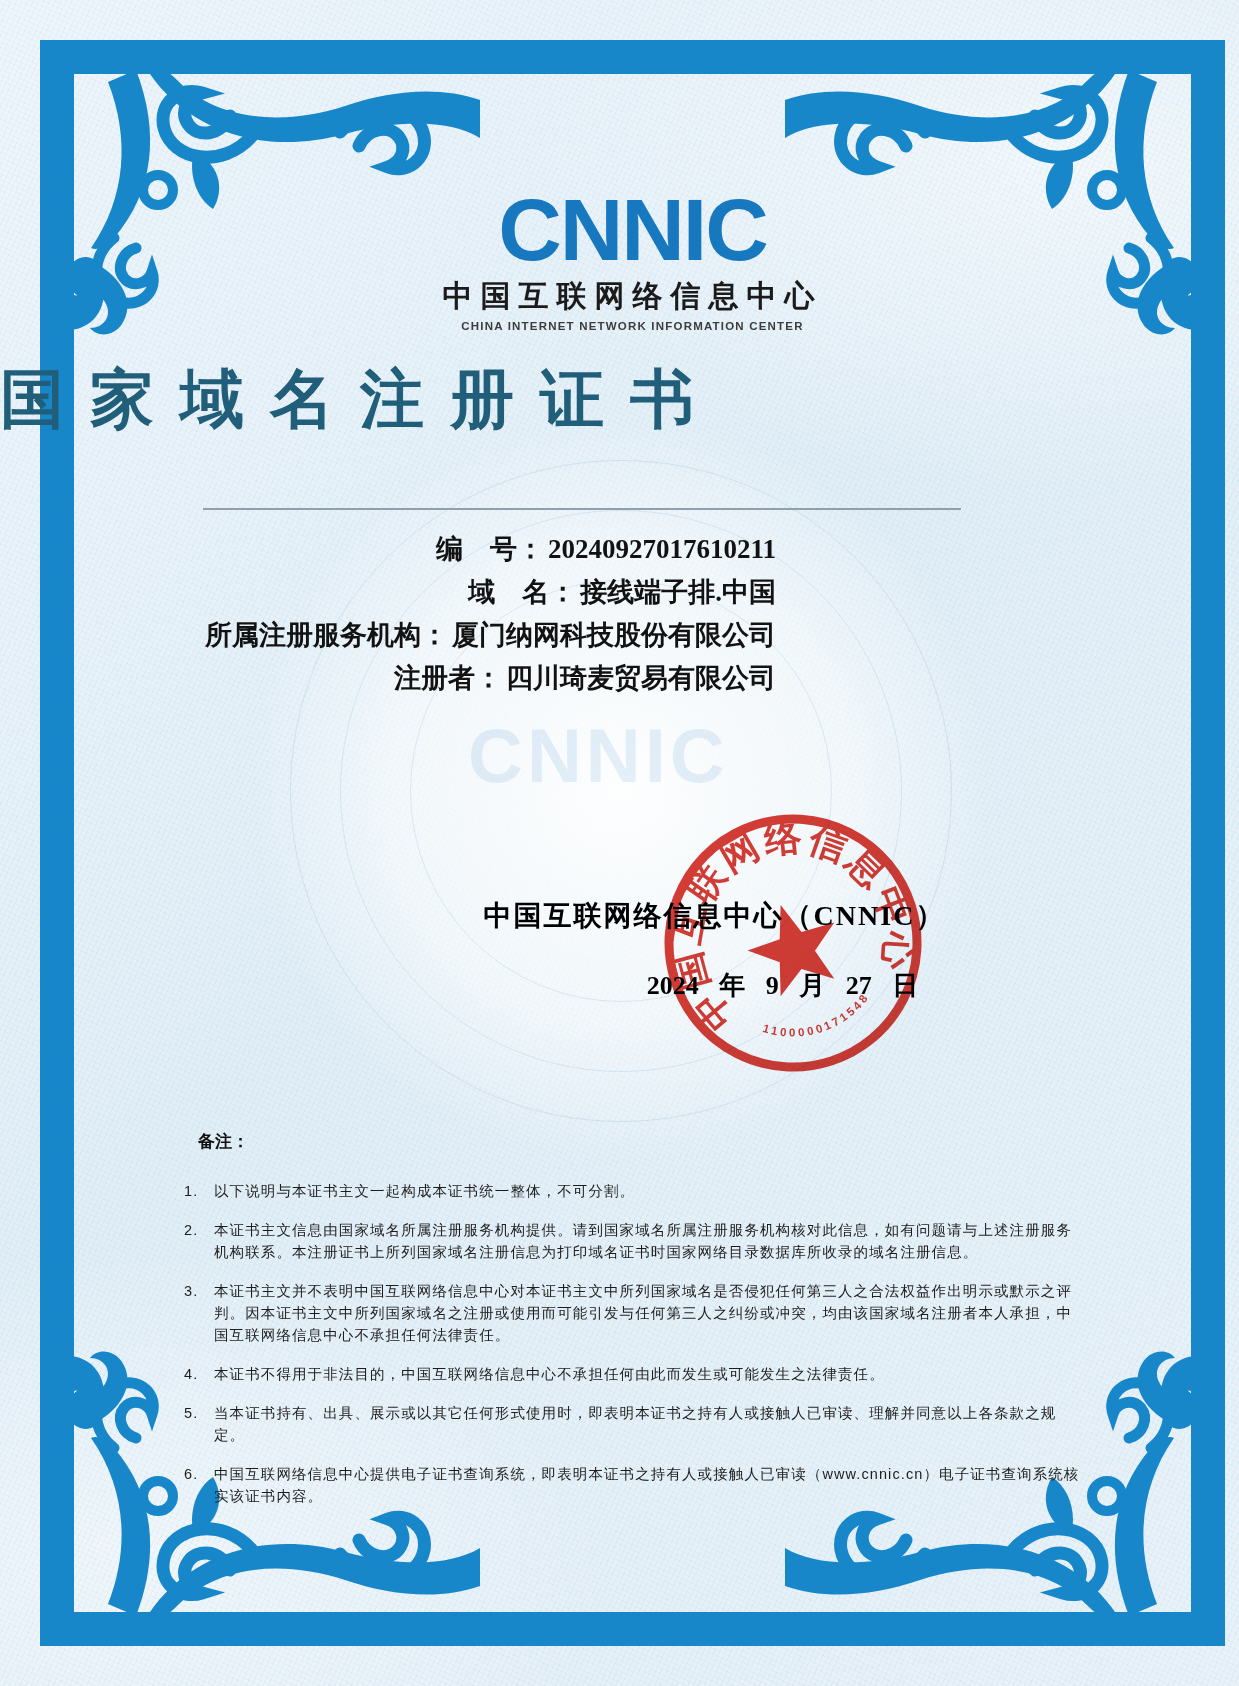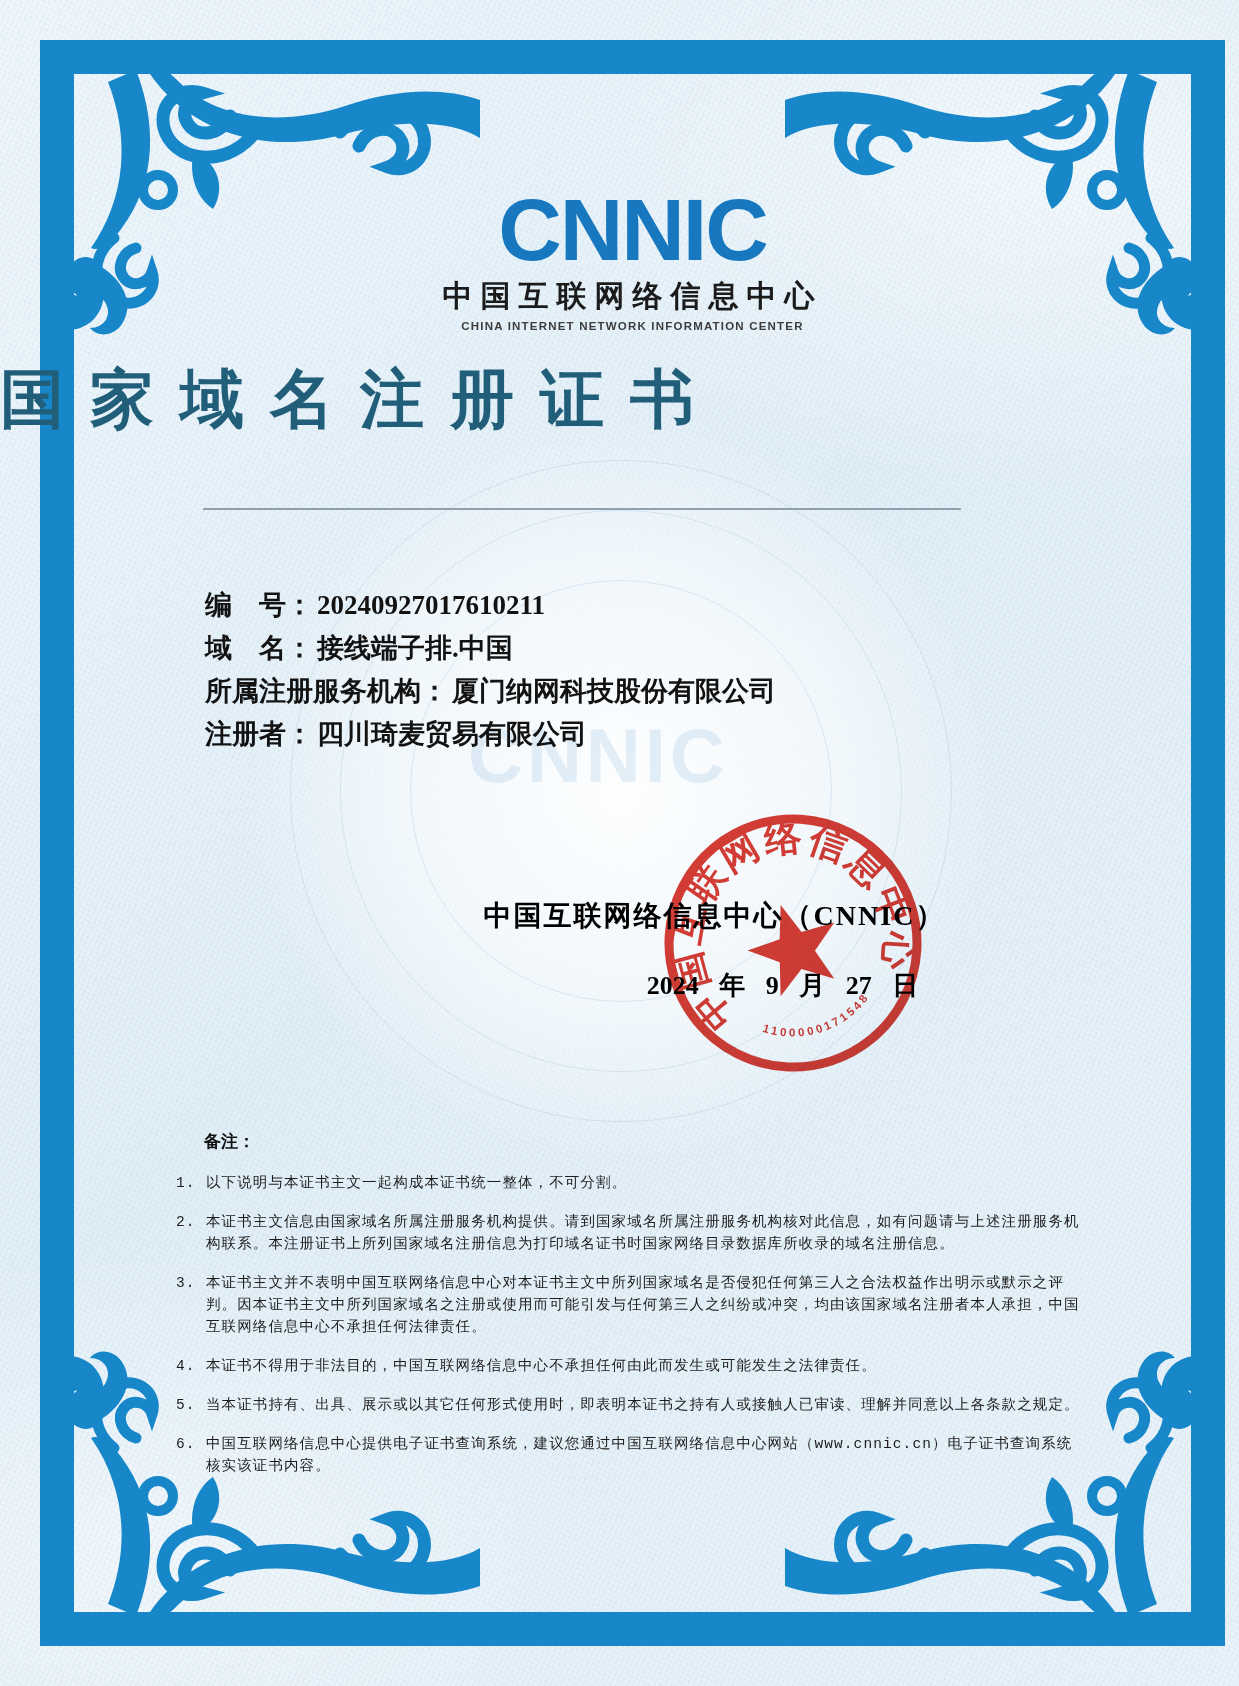--- a/index.html
+++ b/index.html
@@ -37,21 +37,21 @@
   .wordmark{font-size:88px;font-weight:900;letter-spacing:-2px;color:#1778c0;line-height:84px;}
   .logo-cn{font-size:30px;letter-spacing:8px;color:#1b1b1b;font-weight:600;margin-top:4px;font-family:"Liberation Serif",serif;}
   .logo-en{font-size:11.5px;letter-spacing:1.2px;color:#3c3c3c;font-weight:600;margin-top:3px;text-align:center;}
 
   .cert-title{
     position:absolute;left:0;right:0;top:356px;text-align:left;z-index:10;
     font-size:64px;font-weight:700;letter-spacing:26px;color:#215e79;
   }
   .divider{position:absolute;left:203px;top:508px;width:758px;height:2px;background:#8fa0ac;z-index:10;}
 
-  .details{position:absolute;left:205px;top:584px;z-index:10;font-family:"Liberation Serif",serif;}
+  .details{position:absolute;left:205px;top:528px;z-index:10;font-family:"Liberation Serif",serif;text-align:right;}
   .detail-row{font-size:27px;font-weight:600;color:#121212;line-height:43px;white-space:nowrap;}
   .detail-row .val{margin-left:4px;}
 
   .ghost-cnnic{
     position:absolute;left:468px;top:712px;z-index:2;
     font-size:76px;font-weight:900;letter-spacing:4px;color:rgba(23,120,192,.11);
   }
 
   .issuer-name{
     position:absolute;left:0;right:0;top:897px;text-align:center;z-index:10;
@@ -59,23 +59,23 @@
     font-size:28px;font-weight:600;color:#000;font-family:"Liberation Serif",serif;letter-spacing:2px;
   }
   .issue-date{
     position:absolute;left:0;right:0;top:968px;text-align:center;z-index:10;
     transform:translateX(150px);
     font-size:26px;font-weight:600;color:#000;font-family:"Liberation Serif",serif;word-spacing:14px;
   }
 
   .seal{position:absolute;left:650px;top:800px;width:286px;height:286px;z-index:20;opacity:.9;mix-blend-mode:multiply;}
 
-  .remarks-label{position:absolute;left:204px;top:1130px;z-index:10;font-size:17px;font-weight:700;color:#111;font-family:Liberation Mono, monospace;}
+  .remarks-label{position:absolute;left:198px;top:1130px;z-index:10;font-size:17px;font-weight:700;color:#111;font-family:Liberation Mono, monospace;}
   .notes{position:absolute;left:170px;top:1172px;width:918px;z-index:10;}
-  .notes ol{list-style:none;counter-reset:n;margin:0;padding:0;font-family:Liberation Mono, monospace;}
+  .notes ol{list-style:none;counter-reset:n;margin:8px;padding:0;}
   .notes li{
     counter-increment:n;position:relative;padding-left:36px;margin-bottom:17px;
     font-size:14.5px;line-height:22px;letter-spacing:1.1px;color:#1d1d1d;
   }
   .notes li::before{content:counter(n) ".";position:absolute;left:6px;top:0;}
 </style>
 </head>
 <body>
 
 <div class="page">
@@ -163,16 +163,16 @@
   </svg>
 
   <div class="remarks-label">备注：</div>
   <div class="notes">
     <ol>
       <li>以下说明与本证书主文一起构成本证书统一整体，不可分割。</li>
       <li>本证书主文信息由国家域名所属注册服务机构提供。请到国家域名所属注册服务机构核对此信息，如有问题请与上述注册服务机构联系。本注册证书上所列国家域名注册信息为打印域名证书时国家网络目录数据库所收录的域名注册信息。</li>
       <li>本证书主文并不表明中国互联网络信息中心对本证书主文中所列国家域名是否侵犯任何第三人之合法权益作出明示或默示之评判。因本证书主文中所列国家域名之注册或使用而可能引发与任何第三人之纠纷或冲突，均由该国家域名注册者本人承担，中国互联网络信息中心不承担任何法律责任。</li>
       <li>本证书不得用于非法目的，中国互联网络信息中心不承担任何由此而发生或可能发生之法律责任。</li>
       <li>当本证书持有、出具、展示或以其它任何形式使用时，即表明本证书之持有人或接触人已审读、理解并同意以上各条款之规定。</li>
-      <li>中国互联网络信息中心提供电子证书查询系统，建议您通过中国互联网络信息中心网站（www.cnnic.cn）电子证书查询系统核实该证书内容。</li>
+      <li>中国互联网络信息中心提供电子证书查询系统，即表明本证书之持有人或接触人已审读（www.cnnic.cn）电子证书查询系统核实该证书内容。</li>
     </ol>
   </div>
 </div>
 
 </body></html>

